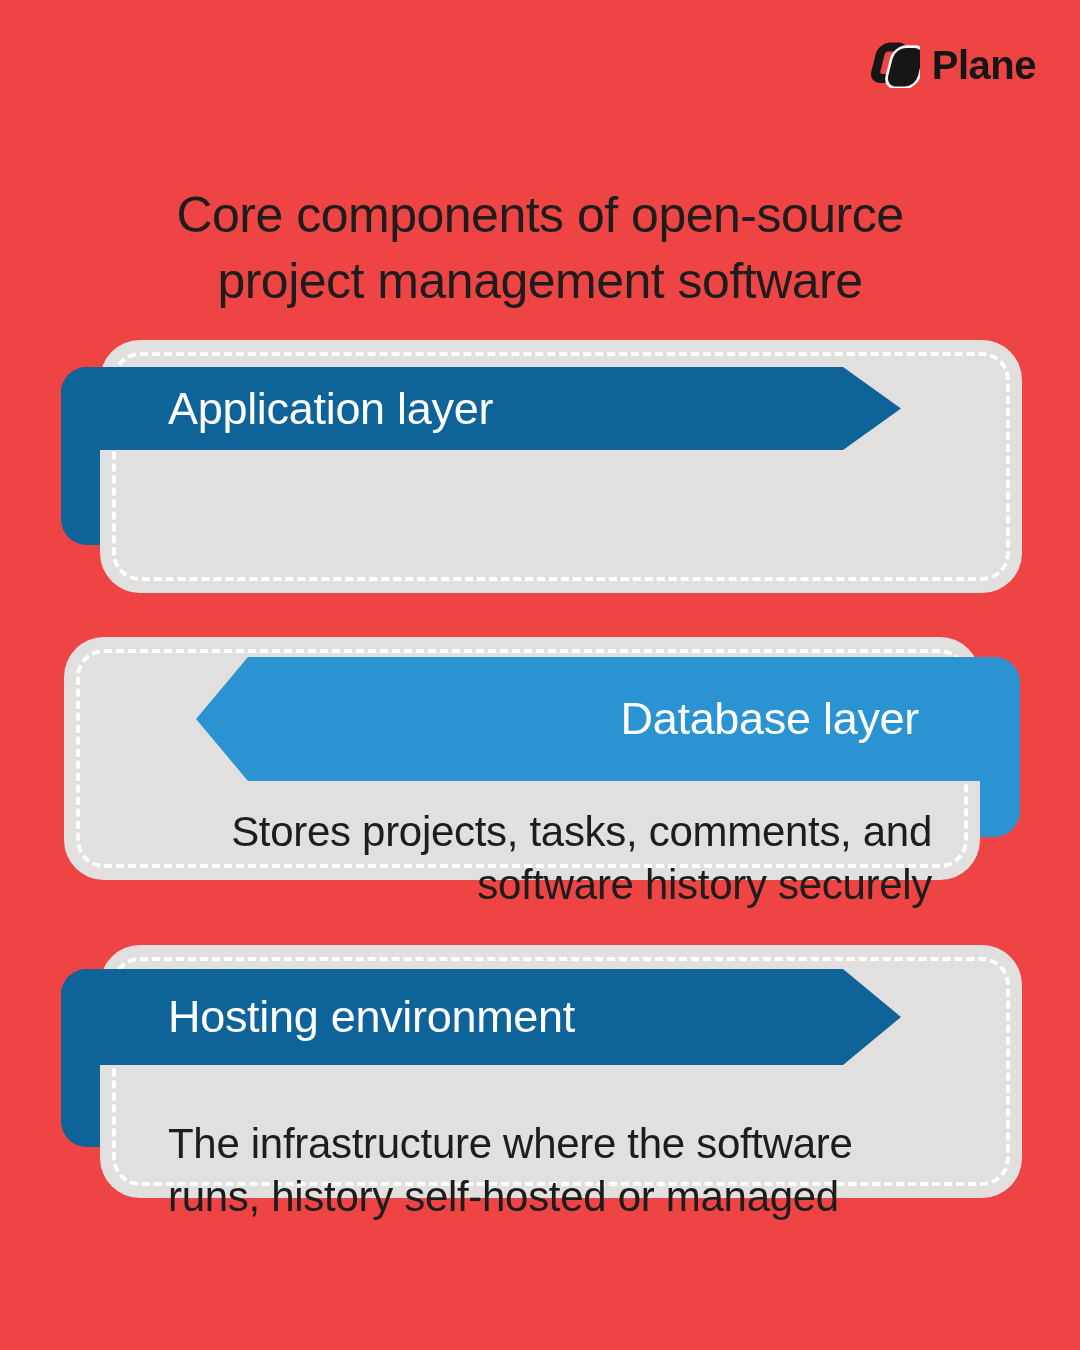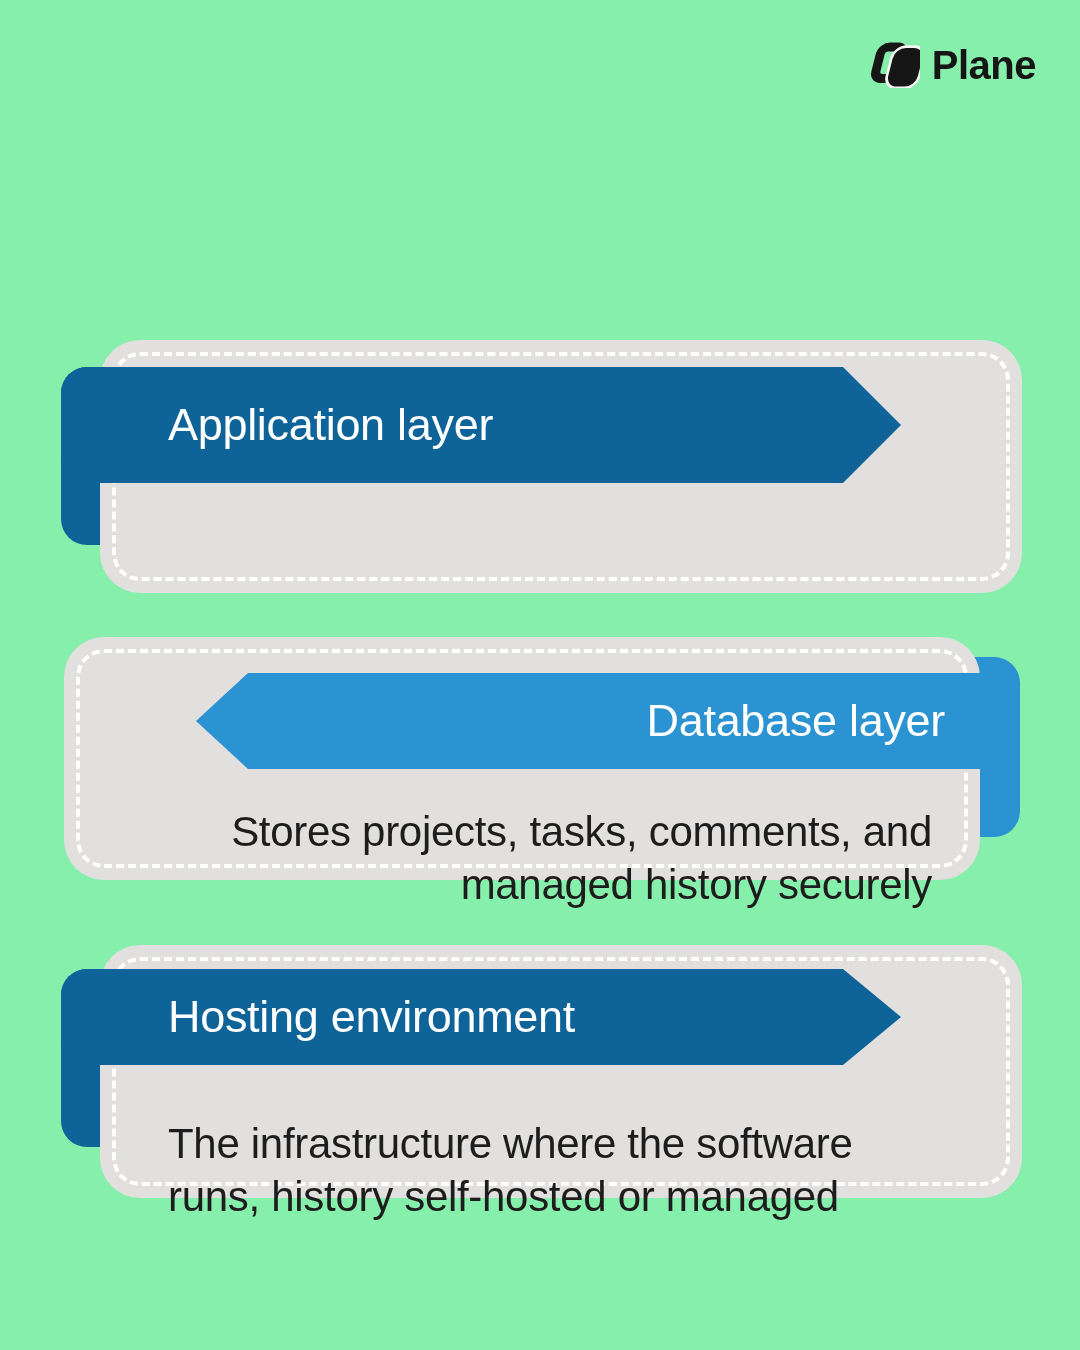--- a/index.html
+++ b/index.html
@@ -4,21 +4,21 @@
 <style>
   html, body { margin: 0; padding: 0; }
   body {
     font-family: "Liberation Sans", sans-serif;
     background: #c9c9c9;
   }
   .canvas {
     position: relative;
     width: 1080px;
     height: 1350px;
-    background: #86efac;
+    background: #ef4444;
     overflow: hidden;
     margin: 0 auto;
   }
 
   
   .logo {
     position: absolute;
     top: 42px;
     right: 44px;
     display: flex;
@@ -114,28 +114,28 @@
     font-weight: 400;
     letter-spacing: -0.3px;
     color: #1d1d1d;
     white-space: pre-line;
   }
 
   
   .card.c1 { left: 61px; top: 340px; width: 961px; height: 253px; }
   .card.c1 .tail   { left: 0; top: 27px; width: 450px; height: 178px; }
   .card.c1 .panel  { left: 39px; top: 0; width: 922px; height: 253px; }
-  .card.c1 .ribbon { left: 0; top: 27px; width: 782px; height: 116px; padding-left: 107px; box-sizing: border-box; }
+  .card.c1 .ribbon { left: 0; top: 27px; width: 782px; height: 83px; padding-left: 107px; box-sizing: border-box; }
   .card.c1 .desc   { left: 107px; top: 133px; }
 
   
   .card.c2 { left: 64px; top: 637px; width: 956px; height: 243px; }
   .card.c2 .tail   { left: 536px; top: 20px; width: 420px; height: 180px; }
   .card.c2 .panel  { left: 0; top: 0; width: 916px; height: 243px; }
-  .card.c2 .ribbon { left: 184px; top: 36px; width: 772px; height: 96px; padding-right: 75px; box-sizing: border-box; }
+  .card.c2 .ribbon { left: 184px; top: 20px; width: 772px; height: 124px; padding-right: 101px; box-sizing: border-box; }
   .card.c2 .desc   { right: 88px; top: 126px; text-align: right; }
 
   
   .card.c3 { left: 61px; top: 945px; width: 848px; height: 253px; }
   .card.c3 .tail   { left: 0; top: 24px; width: 450px; height: 178px; }
   .card.c3 .panel  { left: 39px; top: 0; width: 922px; height: 253px; }
   .card.c3 .ribbon { left: 0; top: 24px; width: 782px; height: 96px; padding-left: 107px; box-sizing: border-box; }
   .card.c3 .desc   { left: 107px; top: 130px; }
 </style>
 </head>
@@ -149,37 +149,39 @@
         <g transform="translate(11,0) skewX(-14)">
           <rect x="8" y="5" width="25" height="35" rx="8" fill="none" stroke="#161616" stroke-width="10"></rect>
           <rect x="27" y="10" width="25" height="35" rx="8" fill="#f6f5f4" stroke="#f6f5f4" stroke-width="14"></rect>
           <rect x="27" y="10" width="25" height="35" rx="8" fill="#161616" stroke="#161616" stroke-width="8"></rect>
         </g>
       </svg>
     </span>
     <span class="logo-word">Plane</span>
   </div>
 
+  <h1 class="title">Core components of open-source
+project management software</h1>
 
   <section class="card c1" style="--accent: #0e6399;">
     <div class="tail"></div>
     <div class="panel"></div>
     <div class="ribbon point-right">
       <span>Application layer</span>
     </div>
   </section>
 
   <section class="card c2" style="--accent: #2b93d1;">
     <div class="tail"></div>
     <div class="panel"></div>
     <div class="ribbon point-left">
       <span>Database layer</span>
     </div>
     <p class="desc">Stores projects, tasks, comments, and
-managed history securely</p>
+software history securely</p>
   </section>
 
   <section class="card c3" style="--accent: #0e6399;">
     <div class="tail"></div>
     <div class="panel"></div>
     <div class="ribbon point-right">
       <span>Hosting environment</span>
     </div>
     <p class="desc">The infrastructure where the software
 runs, history self-hosted or managed</p>

